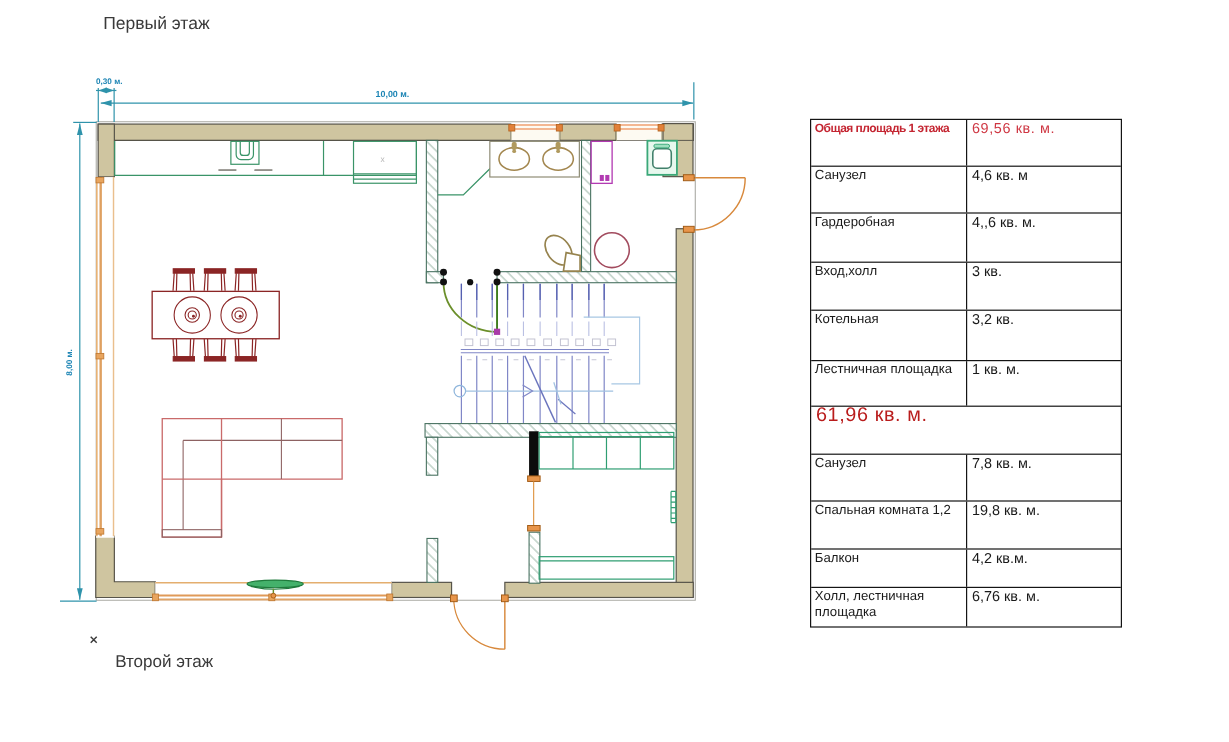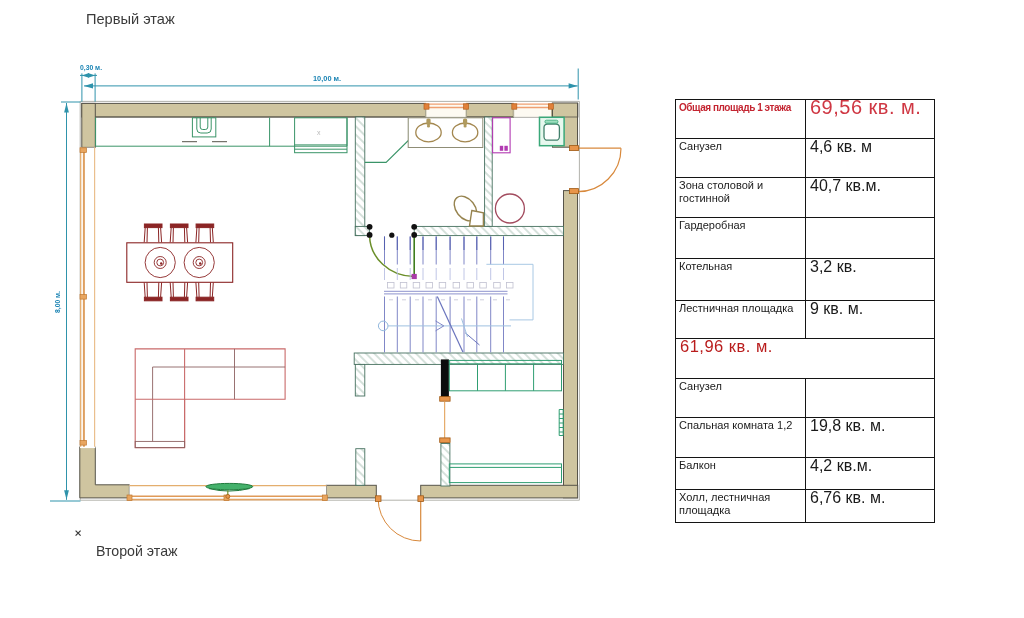--- a/index.html
+++ b/index.html
@@ -2,23 +2,23 @@
 <html><head>
 <meta charset="utf-8">
 <style>
 html,body{margin:0;padding:0;background:#ffffff;}
 body{width:1024px;height:618px;position:relative;overflow:hidden;font-family:"Liberation Sans",sans-serif;}
 #plan{position:absolute;left:0;top:0;}
 .tbl{position:absolute;left:675px;top:99px;width:260px;border:1px solid #141414;box-sizing:border-box;background:#fff;}
 .tr{display:flex;border-bottom:1px solid #141414;box-sizing:border-box;}
 .tr:last-child{border-bottom:none;justify-content:flex-end;}
 .c1{width:130px;box-sizing:border-box;border-right:1px solid #141414;padding:1px 3px;font-size:11px;line-height:13px;color:#1a1a1a;}
-.c2{flex:1;padding:1px 4px;font-size:16px;line-height:13px;color:#1a1a1a;box-sizing:border-box;}
+.c2{flex:1;padding:1px 4px;font-size:12px;line-height:13px;color:#1a1a1a;box-sizing:border-box;}
 .red1{color:#c42531;font-weight:bold;white-space:nowrap;letter-spacing:-0.45px;font-size:10px;}
-.red2{color:#cf3743;font-size:20px;letter-spacing:0.5px;}
+.red2{color:#cf3743;font-size:12px;letter-spacing:0.5px;}
 .mag1{color:#b02687;font-weight:bold;}
 .mag2{color:#b91c1c;font-size:16.5px;letter-spacing:0.5px;}
 </style>
 </head>
 <body>
 <svg id="plan" width="1024" height="618" viewBox="0 0 1024 618">
 <defs>
 <pattern id="hat" width="5.9" height="5.9" patternUnits="userSpaceOnUse" patternTransform="rotate(-45)">
 <rect width="5.9" height="5.9" fill="#ffffff"></rect>
 <line x1="2.95" y1="0" x2="2.95" y2="5.9" stroke="#aec5b9" stroke-width="1"></line>
@@ -378,40 +378,42 @@
 
 <div class="tbl">
 <div class="tr" style="height:39px">
       <div class="c1 red1">Общая площадь 1 этажа</div>
       <div class="c2 red2">69,56 кв. м.</div>
     </div>
 <div class="tr" style="height:39px">
       <div class="c1">Санузел</div>
       <div class="c2">4,6 кв. м</div>
     </div>
-<div class="tr" style="height:40px">
-      <div class="c1">Зона столовой и гостинной</div>
-      <div class="c2">40,7 кв.м.</div>
-    </div>
 <div class="tr" style="height:41px">
       <div class="c1">Гардеробная</div>
+      <div class="c2">4,,6 кв. м.</div>
+    </div>
+<div class="tr" style="height:40px">
+      <div class="c1">Вход,холл</div>
+      <div class="c2">3 кв.</div>
     </div>
 <div class="tr" style="height:42px">
       <div class="c1">Котельная</div>
       <div class="c2">3,2 кв.</div>
     </div>
 <div class="tr" style="height:38px">
       <div class="c1">Лестничная площадка</div>
-      <div class="c2">9 кв. м.</div>
+      <div class="c2">1 кв. м.</div>
     </div>
 <div class="tr" style="height:40px">
       <div class="c2 mag2">61,96 кв. м.</div>
     </div>
 <div class="tr" style="height:39px">
       <div class="c1">Санузел</div>
+      <div class="c2">7,8 кв. м.</div>
     </div>
 <div class="tr" style="height:40px">
       <div class="c1">Спальная комната 1,2</div>
       <div class="c2">19,8 кв. м.</div>
     </div>
 <div class="tr" style="height:32px">
       <div class="c1">Балкон</div>
       <div class="c2">4,2 кв.м.</div>
     </div>
 <div class="tr" style="height:32px">

